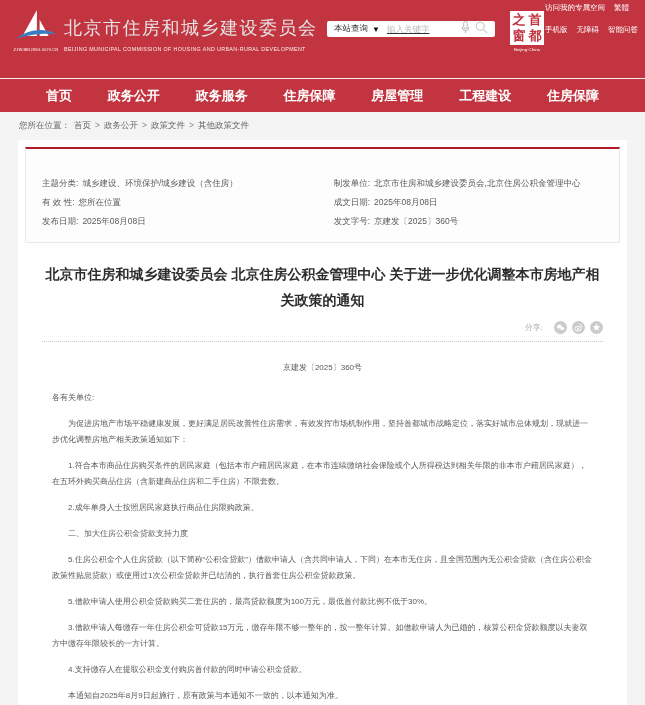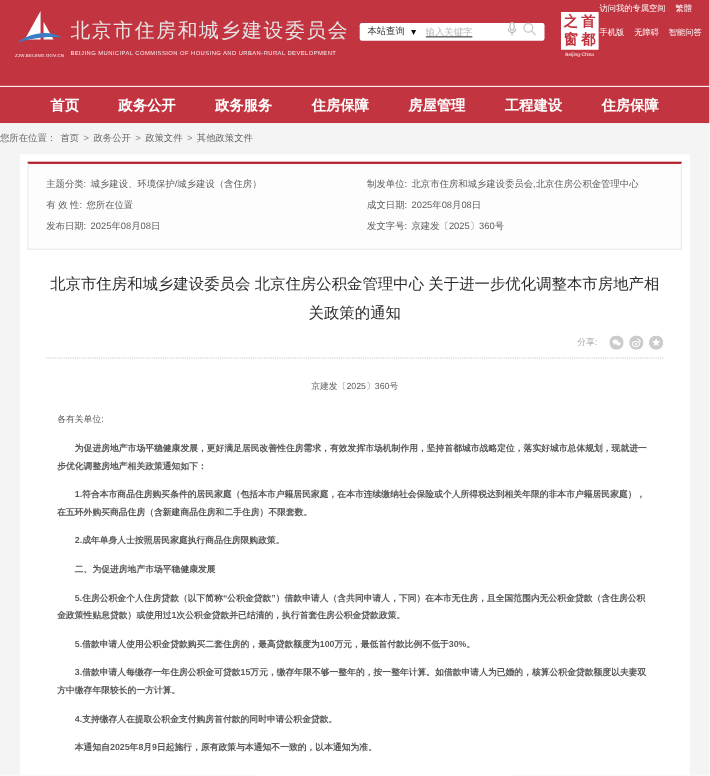--- a/index.html
+++ b/index.html
@@ -31,45 +31,45 @@
     font-family:"Liberation Serif","DejaVu Serif",serif; }
   .badge-caption { color:#fff; font-size:4.4px; margin-top:2px; white-space:nowrap; }
   .header-links { position:absolute; right:7px; top:3px; }
   .links-row { display:flex; gap:9px; margin-bottom:12px; }
   .hl { color:#fff; font-size:7.5px; white-space:nowrap; cursor:pointer; }
   
   .main-nav { height:34px; background:#c23540; border-top:1px solid rgba(255,255,255,.92);
     display:flex; align-items:center; justify-content:space-between; padding:0 46px; }
   .nav-item { color:#fff; font-size:13px; font-weight:bold; white-space:nowrap; cursor:pointer; }
   
-  .breadcrumb { height:28px; display:flex; align-items:center; 
+  .breadcrumb { height:28px; display:flex; align-items:center; padding-left:19px;
     font-size:8.5px; color:#666; background:#f4f4f4; }
   .bc-prefix { margin-right:4px; }
   .crumb { cursor:pointer; }
   .crumb-sep { margin:0 4px; color:#888; }
   
   .content { margin:0 18px; background:#fff; height:565px; padding-top:7px; overflow:hidden; }
   .meta-box { margin:0 7px; background:#fdfdfd; border:1px solid #e9e9e9; border-top:2px solid #b21d27;
-    display:flex; padding:9px 16px 11px; }
+    display:flex; padding:25px 16px 11px; }
   .meta-col { width:52%; }
   .meta-col.right { width:48%; }
   .meta-row { font-size:8.5px; color:#5a5a5a; line-height:19px; white-space:nowrap; }
   .meta-label { margin-right:4px; }
-  .article-title { margin:19px 22px 4px; text-align:center; font-size:14px; font-weight:normal;
+  .article-title { margin:19px 22px 4px; text-align:center; font-size:14px; font-weight:bold;
     color:#2d2d2d; line-height:1.85; }
   .share-row { display:flex; justify-content:flex-end; align-items:center; gap:5px;
     padding-right:24px; height:20px; }
   .share-label { font-size:8px; color:#a9a9a9; margin-right:6px; }
   .share-icon { width:13px; height:13px; cursor:pointer; display:block; }
   .dotted-sep { border-bottom:1px dotted #c9c9c9; margin:3px 24px 0; }
   
   .article-body { padding:12px 34px 0; font-size:8px; color:#5a5a5a; }
   .para { line-height:2; margin:10px 0; }
   .para.center { text-align:center; margin:6px 0 14px; }
-  .para.indent { text-indent:2em;font-weight:bold; }
+  .para.indent { text-indent:2em; }
 </style>
 </head>
 <body>
 
 <div class="site-header">
   <div class="logo-wrap">
     <div class="logo-icon">
       <svg width="44" height="36" viewBox="0 0 48 40">
         <polygon points="25,1 25,30 9,30" fill="#ffffff"></polygon>
         <polygon points="28,12 28,30 38,30" fill="#ffffff"></polygon>
@@ -184,21 +184,21 @@
   </div>
 
   <div class="dotted-sep"></div>
 
   <div class="article-body">
       <div class="para center">京建发〔2025〕360号</div>
       <div class="para plain">各有关单位:</div>
       <div class="para indent">为促进房地产市场平稳健康发展，更好满足居民改善性住房需求，有效发挥市场机制作用，坚持首都城市战略定位，落实好城市总体规划，现就进一步优化调整房地产相关政策通知如下：</div>
       <div class="para indent">1.符合本市商品住房购买条件的居民家庭（包括本市户籍居民家庭，在本市连续缴纳社会保险或个人所得税达到相关年限的非本市户籍居民家庭），在五环外购买商品住房（含新建商品住房和二手住房）不限套数。</div>
       <div class="para indent">2.成年单身人士按照居民家庭执行商品住房限购政策。</div>
-      <div class="para indent">二、为促进房地产市场平稳健康发展</div>
+      <div class="para indent">二、加大住房公积金贷款支持力度</div>
       <div class="para indent">5.住房公积金个人住房贷款（以下简称“公积金贷款”）借款申请人（含共同申请人，下同）在本市无住房，且全国范围内无公积金贷款（含住房公积金政策性贴息贷款）或使用过1次公积金贷款并已结清的，执行首套住房公积金贷款政策。</div>
       <div class="para indent">5.借款申请人使用公积金贷款购买二套住房的，最高贷款额度为100万元，最低首付款比例不低于30%。</div>
       <div class="para indent">3.借款申请人每缴存一年住房公积金可贷款15万元，缴存年限不够一整年的，按一整年计算。如借款申请人为已婚的，核算公积金贷款额度以夫妻双方中缴存年限较长的一方计算。</div>
       <div class="para indent">4.支持缴存人在提取公积金支付购房首付款的同时申请公积金贷款。</div>
       <div class="para indent">本通知自2025年8月9日起施行，原有政策与本通知不一致的，以本通知为准。</div>
     </div>
 
 </div>
 
 </body></html>

